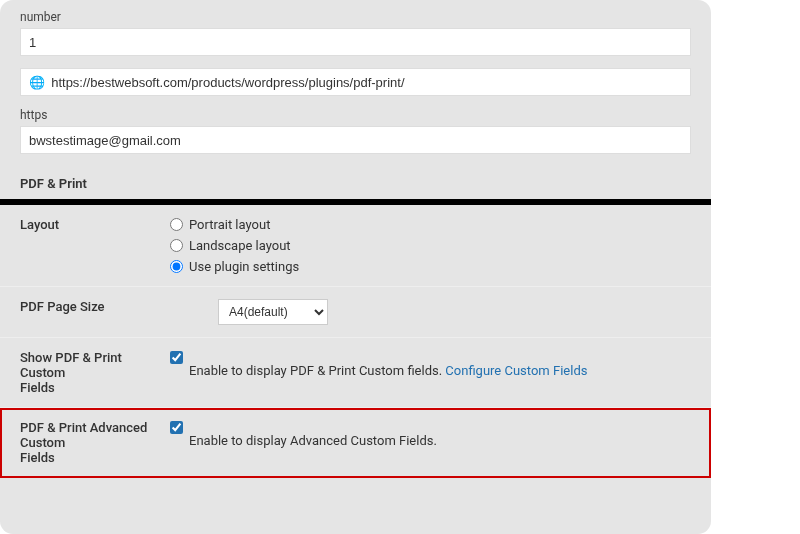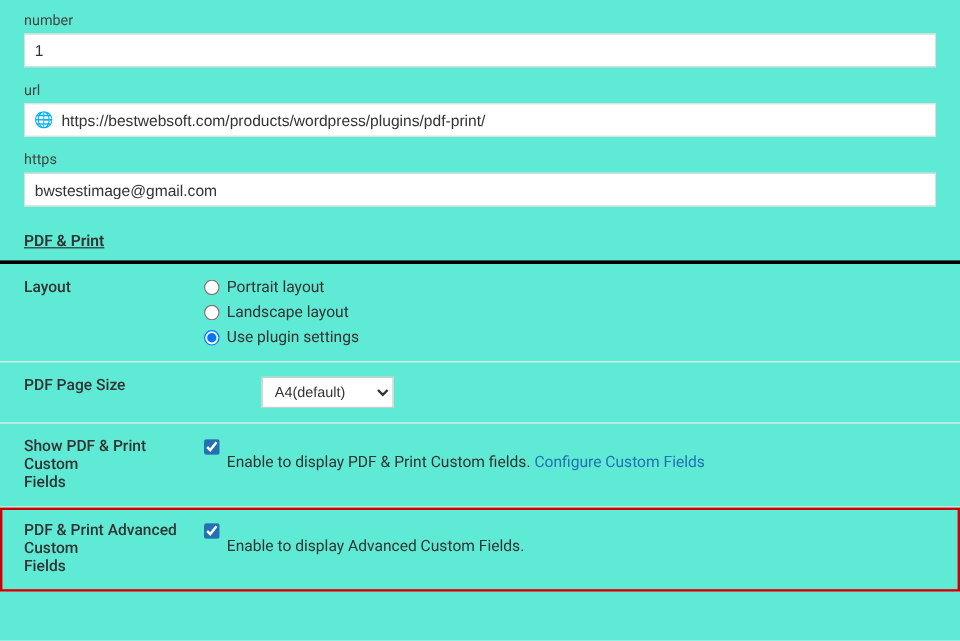--- a/index.html
+++ b/index.html
@@ -4,24 +4,25 @@
   <style>
     * { box-sizing: border-box; margin: 0; padding: 0; }
     body {
       font-family: -apple-system, BlinkMacSystemFont, "Segoe UI", Roboto, sans-serif;
       font-size: 13px;
       color: #333;
       background: #fff;
     }
 
     .page-container {
-      width: 800px;
+      width: 711px;
       min-height: 534px;
-      background: #5eead4;
+      background: #e5e5e5;
       padding: 0;
+      border-radius: 13px;
     }
 
     
     .top-fields {
       padding: 10px 20px 0 20px;
     }
 
     .field-group {
       margin-bottom: 12px;
     }
@@ -72,22 +73,21 @@
     
     .pdf-section {
       margin: 0;
     }
 
     .pdf-section-title {
       font-size: 13px;
       font-weight: 600;
       color: #333;
       padding: 10px 20px 8px 20px;
-      border-bottom: 3px solid #000000;
-      text-decoration: underline;
+      border-bottom: 6px solid #000000;
     }
 
     
     .settings-table {
       width: 100%;
       border-collapse: collapse;
     }
 
     .settings-table tr {
       border-bottom: 1px solid #eee;
@@ -186,21 +186,20 @@
 <div class="page-container">
 
   <div class="top-fields">
 
     <div class="field-group">
       <label class="field-label">number</label>
       <input class="field-input" type="text" value="1" style="">
     </div>
 
     <div class="field-group">
-      <label class="field-label">url</label>
       <div class="field-input-url">
         <span class="globe-icon">🌐</span>
         <input type="text" value="https://bestwebsoft.com/products/wordpress/plugins/pdf-print/" style="">
       </div>
     </div>
 
     <div class="field-group">
       <label class="field-label">https</label>
       <input class="field-input" type="text" value="bwstestimage@gmail.com" style="">
     </div>

